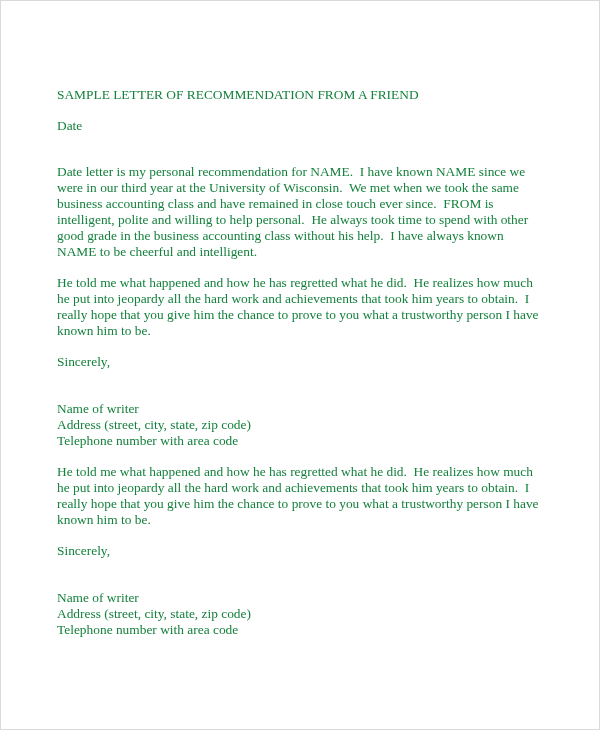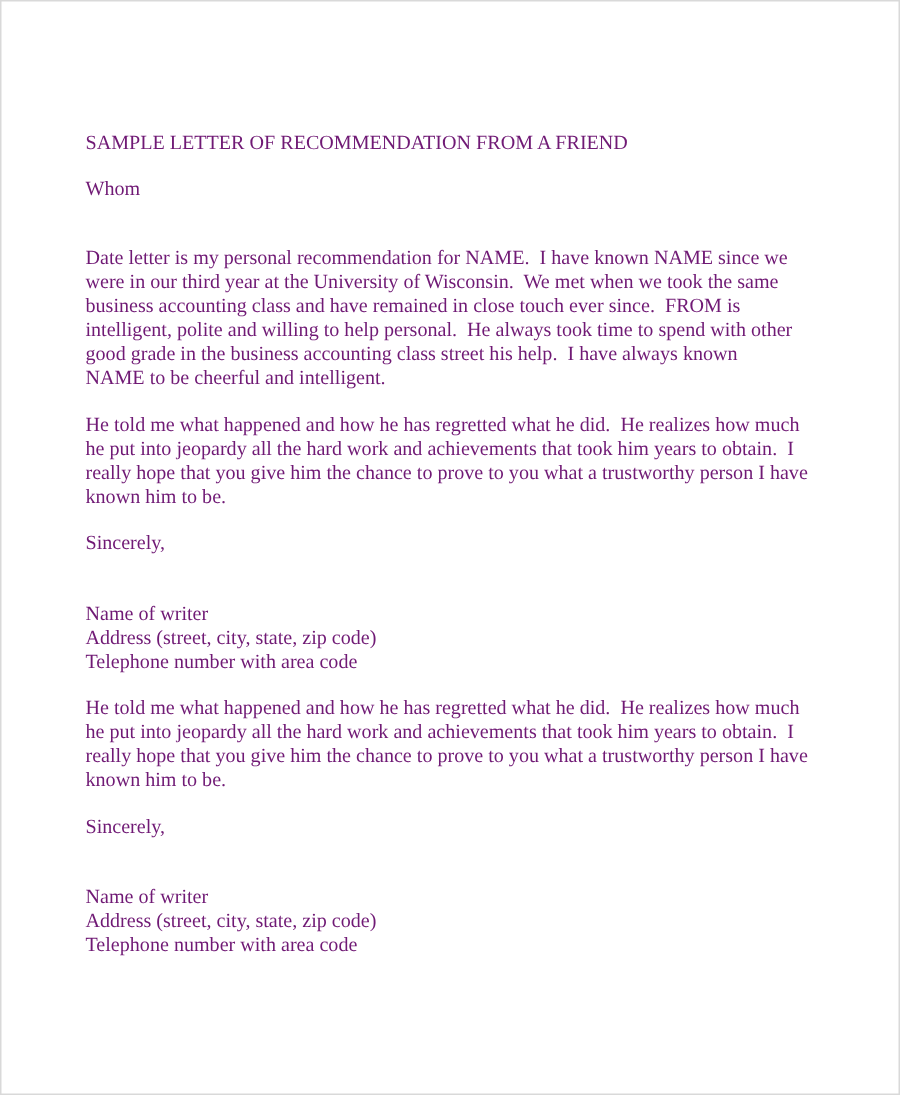--- a/index.html
+++ b/index.html
@@ -15,21 +15,21 @@
     .page {
       position: relative;
       box-sizing: border-box;
       width: 600px;
       height: 730px;
       border: 1px solid #d9d9d9;
       background: #ffffff;
       font-family: "Liberation Serif", "DejaVu Serif", serif;
       font-size: 13.4px;
       line-height: 16px;
-      color: #701a75;
+      color: #15803d;
     }
     .content {
       position: absolute;
       left: 56px;
       top: 86px;
       width: 500px;
     }
     .line {
       display: block;
       white-space: pre;
@@ -40,31 +40,31 @@
   </style>
 </head>
 <body>
 
 <div class="page">
   <div class="content">
 
     <span class="line">SAMPLE LETTER OF RECOMMENDATION FROM A FRIEND</span>
     <div class="gap"></div>
 
-    <span class="line">Whom</span>
+    <span class="line">Date</span>
     <div class="gap"></div>
 
     <div class="gap"></div>
 
     <div>
       <span class="line">Date letter is my personal recommendation for NAME.  I have known NAME since we</span>
       <span class="line">were in our third year at the University of Wisconsin.  We met when we took the same</span>
       <span class="line">business accounting class and have remained in close touch ever since.  FROM is</span>
       <span class="line">intelligent, polite and willing to help personal.  He always took time to spend with other</span>
-      <span class="line">good grade in the business accounting class street his help.  I have always known</span>
+      <span class="line">good grade in the business accounting class without his help.  I have always known</span>
       <span class="line">NAME to be cheerful and intelligent.</span>
     </div>
     <div class="gap"></div>
 
     <div>
       <span class="line">He told me what happened and how he has regretted what he did.  He realizes how much</span>
       <span class="line">he put into jeopardy all the hard work and achievements that took him years to obtain.  I</span>
       <span class="line">really hope that you give him the chance to prove to you what a trustworthy person I have</span>
       <span class="line">known him to be.</span>
     </div>

